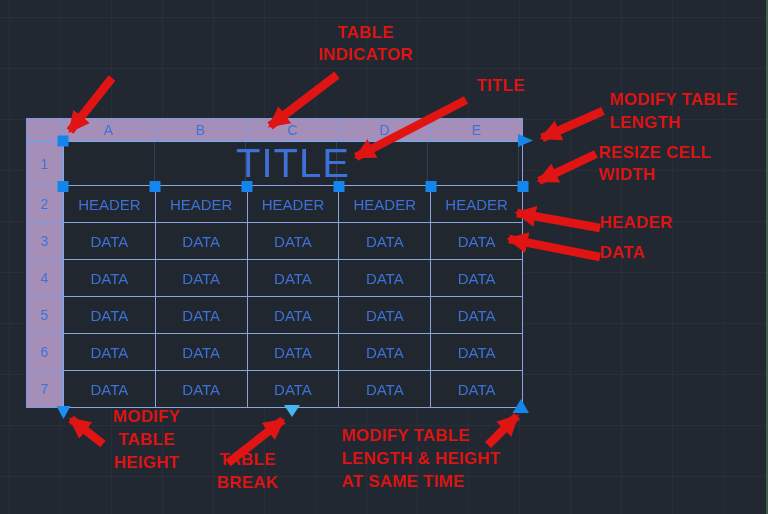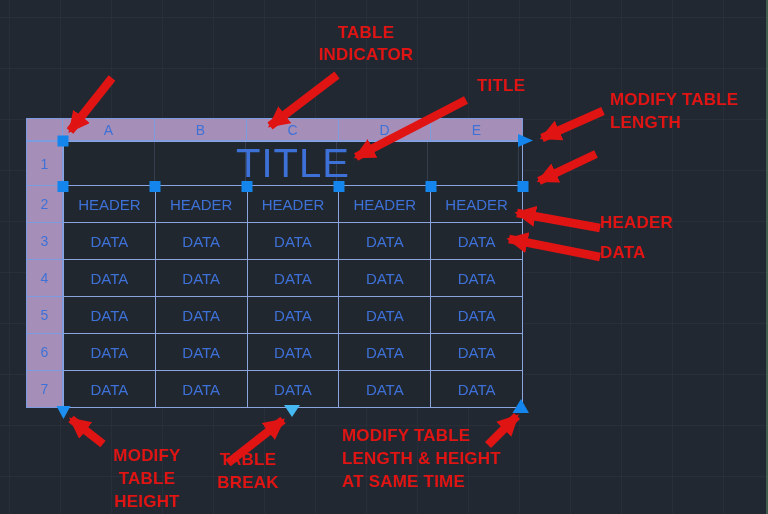--- a/index.html
+++ b/index.html
@@ -53,21 +53,21 @@
 
   .lbl{position:absolute;z-index:4;color:#e11414;font-weight:bold;font-size:17px;
     line-height:22px;white-space:pre-line;letter-spacing:0.2px;}
   .lbl-grip-move{left:105px;top:28px;width:165px;text-align:center;}
   .lbl-indicator{left:302px;top:22px;width:128px;text-align:center;}
   .lbl-title{left:477px;top:75px;}
   .lbl-mod-len{left:610px;top:88px;line-height:23px;}
   .lbl-resize{left:599px;top:142px;}
   .lbl-header{left:600px;top:212px;}
   .lbl-data{left:600px;top:242px;}
-  .lbl-mod-h{left:86px;top:444px;width:122px;text-align:center;line-height:23px;}
+  .lbl-mod-h{left:86px;top:405px;width:122px;text-align:center;line-height:23px;}
   .lbl-break{left:200px;top:448px;width:96px;text-align:center;line-height:23px;}
   .lbl-mod-lh{left:342px;top:424px;line-height:23px;}
 </style>
 </head>
 <body>
 
 <div class="scene" data-interactable="false">
   <div class="edge-right" data-interactable="false"></div>
 
   <div class="letters-row" data-interactable="false">
@@ -163,20 +163,22 @@
     <polygon points="56.5,406 70.5,406 63.5,419" fill="#1d8ff0" data-interactable="true"></polygon>
     <polygon points="284,405 300,405 292,417" fill="#45b8f2" data-interactable="true"></polygon>
     <polygon points="512.5,413 529,413 521,399" fill="#1385ec" data-interactable="true"></polygon>
   </svg>
 
   <div class="lbl lbl-indicator" data-interactable="false">TABLE
 INDICATOR</div>
   <div class="lbl lbl-title" data-interactable="false">TITLE</div>
   <div class="lbl lbl-mod-len" data-interactable="false">MODIFY TABLE
 LENGTH</div>
+  <div class="lbl lbl-resize" data-interactable="false">RESIZE CELL
+WIDTH</div>
   <div class="lbl lbl-header" data-interactable="false">HEADER</div>
   <div class="lbl lbl-data" data-interactable="false">DATA</div>
   <div class="lbl lbl-mod-h" data-interactable="false">MODIFY
 TABLE
 HEIGHT</div>
   <div class="lbl lbl-break" data-interactable="false">TABLE
 BREAK</div>
   <div class="lbl lbl-mod-lh" data-interactable="false">MODIFY TABLE
 LENGTH &amp;  HEIGHT
 AT SAME TIME</div>

